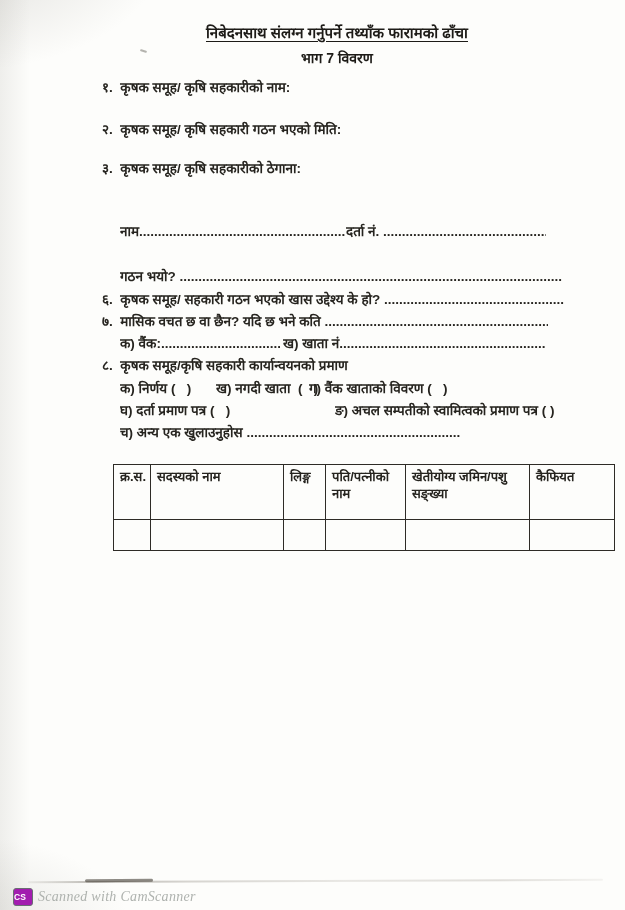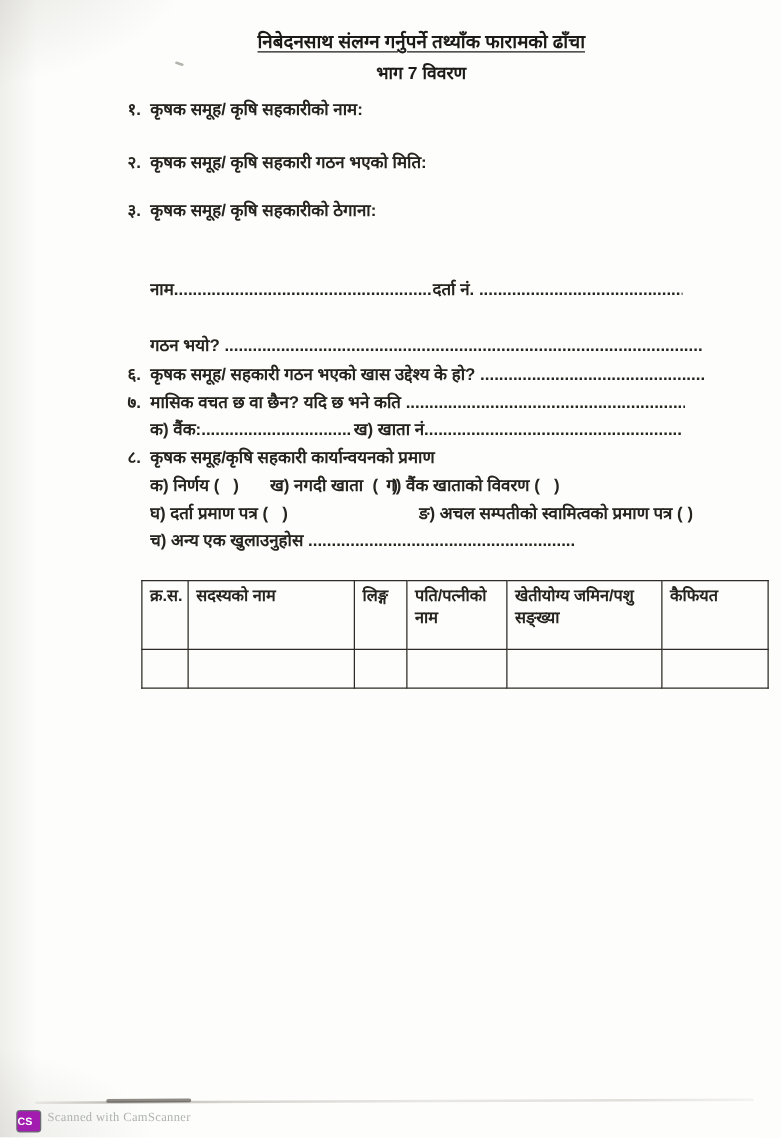--- a/index.html
+++ b/index.html
@@ -45,22 +45,22 @@
     border:1.6px solid #2e2b26;padding:3px 6px;vertical-align:top;
     font-size:13px;font-weight:600;text-align:left;line-height:17px;color:#26241f;}
   table.members th{height:48px;margin-top:37px;}
   table.members td{height:24px;}
   th.justify{text-align:justify;text-justify:inter-word;}
 
   .cs-badge{position:absolute;left:13px;top:888px;width:18px;height:16px;
     background:#a21caf;border:1px solid #6a6d73;border-radius:3px;
     color:#fff;font-size:8.5px;font-weight:700;line-height:16px;text-align:left;
     font-family:"Liberation Sans",sans-serif;}
-  .cs-text{position:absolute;left:38px;top:889px;font-size:10px;color:#aeb2ae;
-    font-family:"Liberation Serif",serif;letter-spacing:0.3px;}
+  .cs-text{position:absolute;left:38px;top:889px;font-size:14px;color:#aeb2ae;
+    font-style:italic;font-family:"Liberation Serif",serif;letter-spacing:0.3px;}
 </style>
 </head>
 <body>
 
 <div class="page">
 
   <div class="shade-tl"></div>
   <div class="shade-left"></div>
   <div class="shade-bl"></div>
   <div class="speck"></div>

